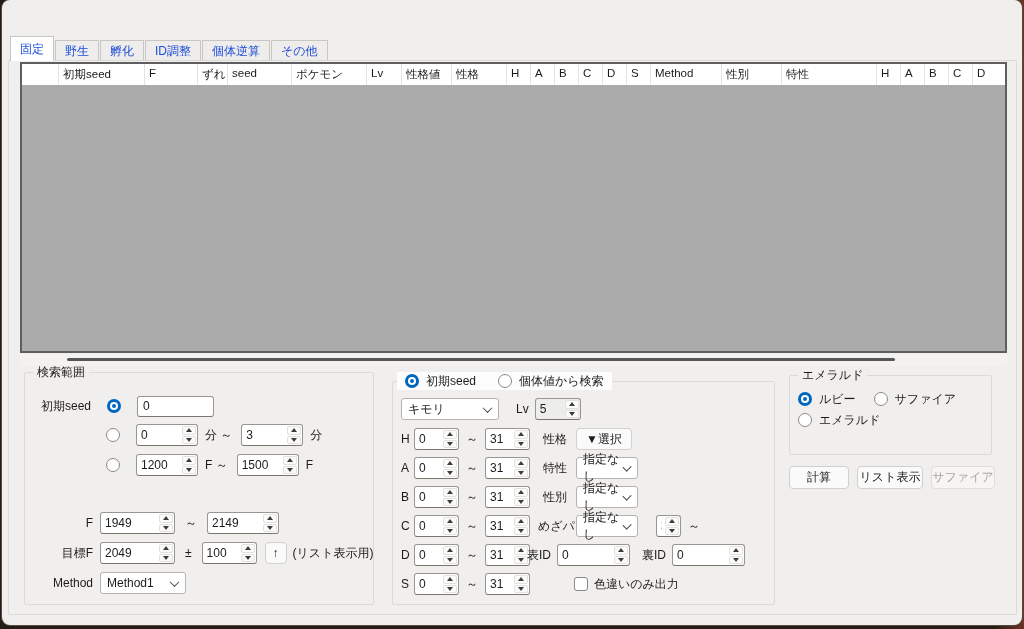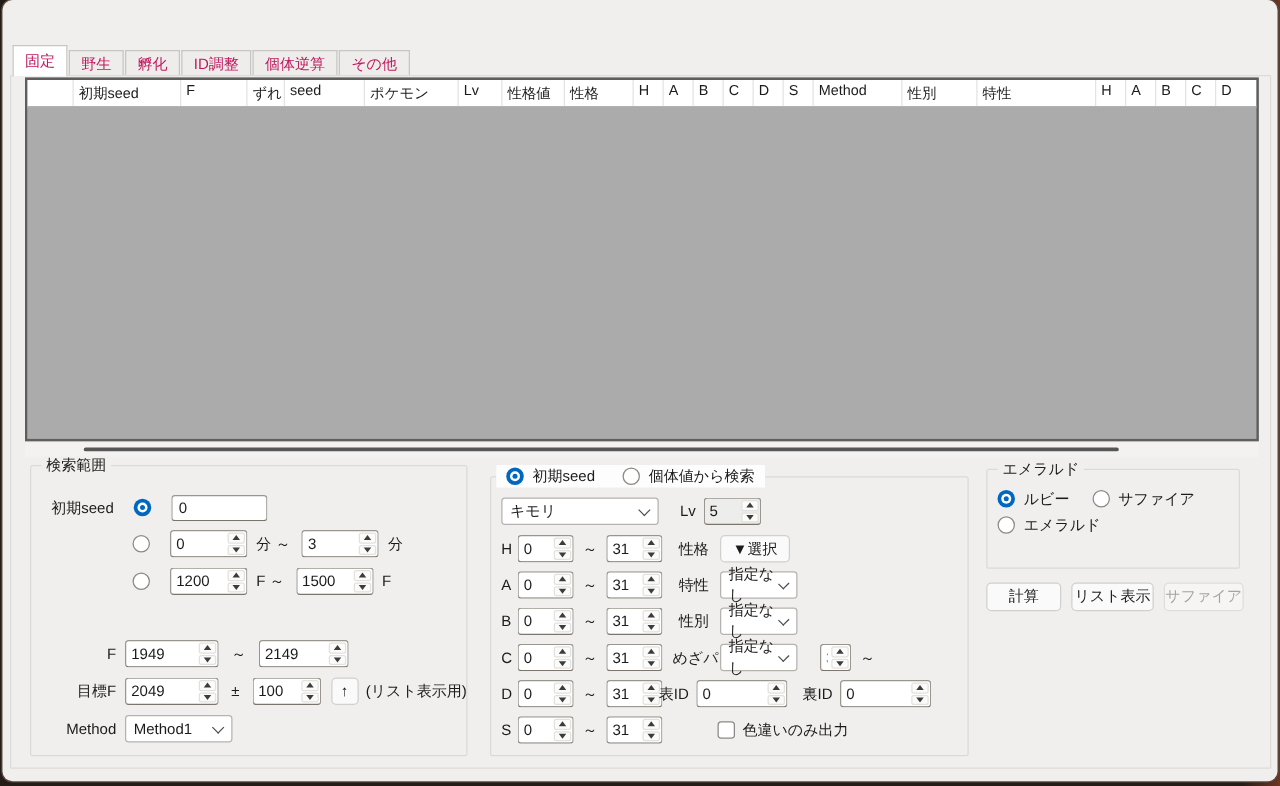--- a/index.html
+++ b/index.html
@@ -24,21 +24,21 @@
   .win-controls{position:absolute;right:0;top:0;height:30px;display:flex;}
   .wc{width:45px;height:30px;display:flex;align-items:center;justify-content:center;cursor:default;}
   .glyph-min{width:10px;height:1px;background:#2b2b2b;}
   .glyph-max{width:9px;height:9px;border:1px solid #8d8781;border-radius:2px;}
   .glyph-close{font-size:15px;color:#2b2b2b;line-height:1;}
   
   .tabstrip{position:absolute;left:8px;top:36px;height:25px;display:flex;align-items:flex-end;}
   .tab{
     box-sizing:border-box;height:21px;padding:0 9px;margin-right:1px;
     background:#efedeb;border:1px solid #c8c6c3;border-bottom:none;
-    font-size:12px;color:#be185d;display:flex;align-items:center;
+    font-size:12px;color:#1d4ed8;display:flex;align-items:center;
   }
   .tab.selected{height:25px;background:#ffffff;position:relative;z-index:2;}
   
   .page-frame{
     position:absolute;left:6px;top:60px;width:1007px;height:553px;
     border:1px solid #dddbd8;background:#f1efed;border-radius:1px;
   }
   
   .table{
     position:absolute;left:18px;top:62px;width:987px;height:291px;
@@ -274,21 +274,21 @@
         <span class="radio checked"></span>
         <span>初期seed</span>
       </span>
       <span class="radio-item">
         <span class="radio"></span>
         <span>個体値から検索</span>
       </span>
     </div>
 
     <div class="row" style="left:8px;top:16px;height:22px;">
-      <span class="combo" style="width:126px;">
+      <span class="combo" style="width:98px;">
         <span>キモリ</span>
         <span class="chev"></span>
       </span>
       <span class="lbl" style="margin-left:17px;">Lv</span>
       <span class="spin disabled" style="margin-left:6px;width:46px;">
         <input value="5" style="">
         <span class="arrows">
             <span class="au"></span>
             <span class="ad"></span>
           </span>

